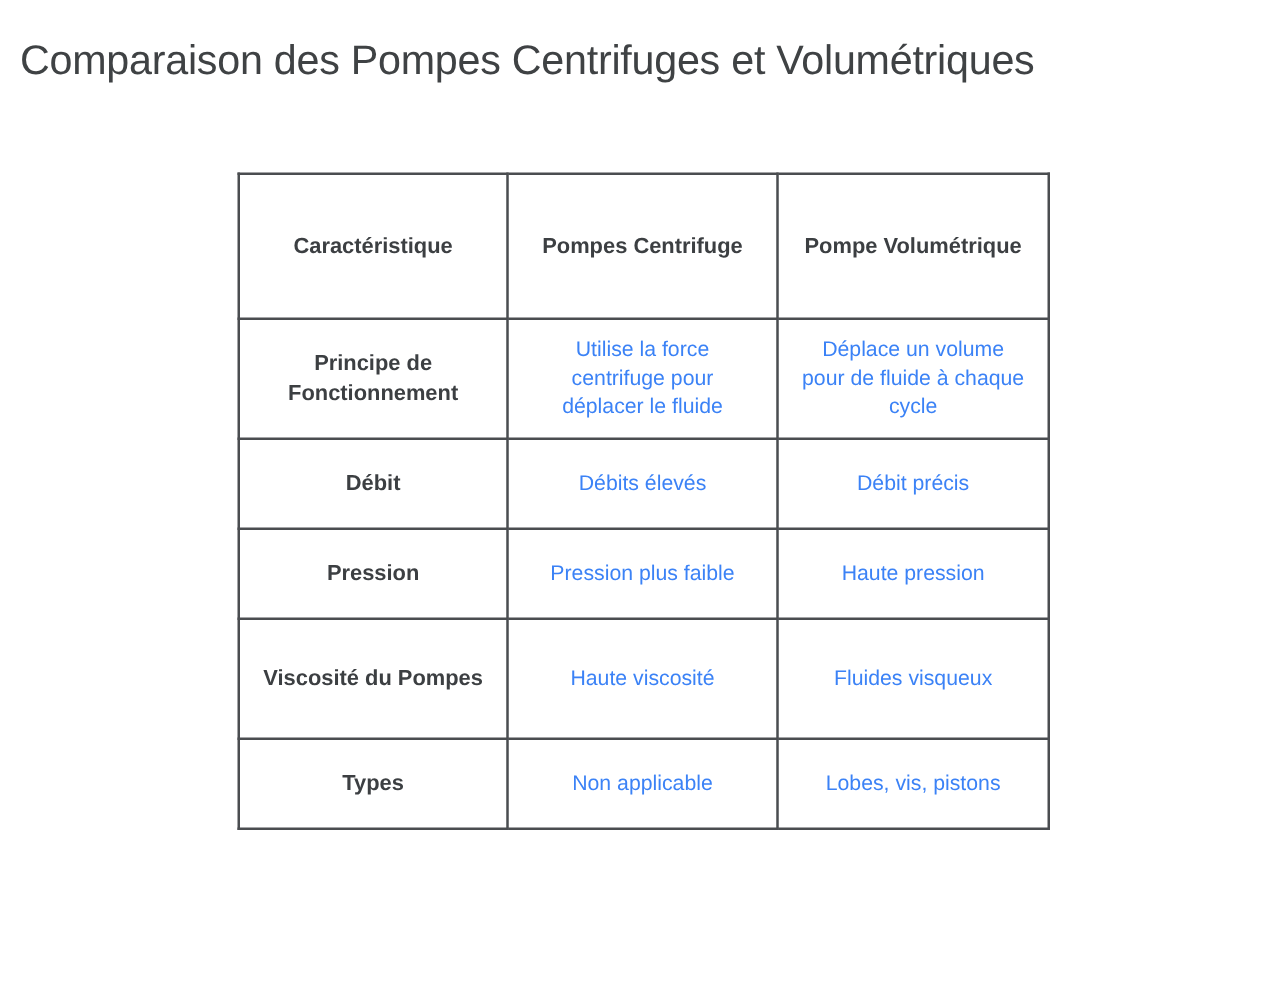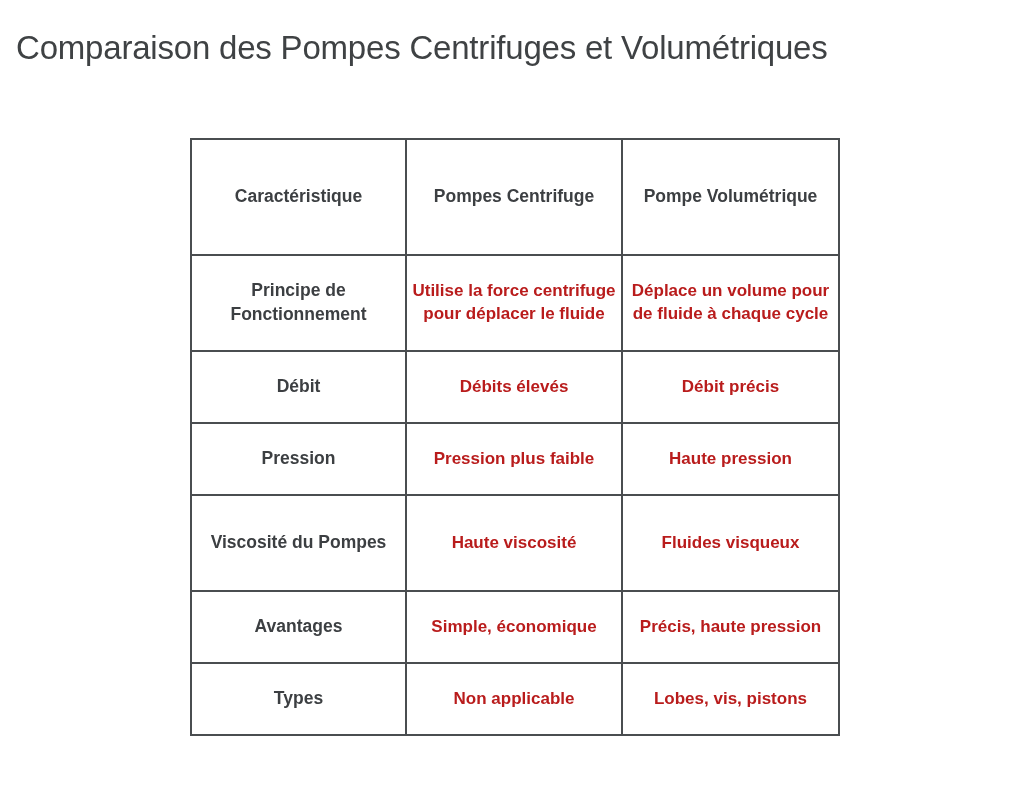--- a/index.html
+++ b/index.html
@@ -40,21 +40,21 @@
     width: 648px;
     table-layout: fixed;
     background: #ffffff;
   }
 
   table.comparison td,
   table.comparison th {
     border: 2px solid #4a4d50;
     text-align: center;
     vertical-align: middle;
-    padding: 10px 4px;
+    padding: 10px 16px;
     color: #44474a;
     font-size: 17px;
     line-height: 1.35;
   }
 
   table.comparison col.c-feature { width: 215px; }
   table.comparison col.c-centri  { width: 216px; }
   table.comparison col.c-volum   { width: 217px; }
 
   
@@ -66,22 +66,22 @@
   }
 
   
   table.comparison tbody td.feature-cell {
     font-weight: bold;
     font-size: 17.5px;
     color: #3c3f42;
   }
 
   table.comparison tbody td.value-cell {
-    font-weight: bold;
-    color: #b91c1c;
+    font-weight: normal;
+    color: #3b82f6;
   }
 
   table.comparison tbody tr { height: 72px; }
   table.comparison tbody tr.tall { height: 96px; }
 </style>
 </head>
 <body>
 
 <h1 class="page-title">Comparaison des Pompes Centrifuges et Volumétriques</h1>
 
@@ -114,24 +114,19 @@
         <td class="feature-cell">Pression</td>
         <td class="value-cell">Pression plus faible</td>
         <td class="value-cell">Haute pression</td>
       </tr>
       <tr class="tall">
         <td class="feature-cell">Viscosité du Pompes</td>
         <td class="value-cell">Haute viscosité</td>
         <td class="value-cell">Fluides visqueux</td>
       </tr>
       <tr>
-        <td class="feature-cell">Avantages</td>
-        <td class="value-cell">Simple, économique</td>
-        <td class="value-cell">Précis, haute pression</td>
-      </tr>
-      <tr>
         <td class="feature-cell">Types</td>
         <td class="value-cell">Non applicable</td>
         <td class="value-cell">Lobes, vis, pistons</td>
       </tr>
     </tbody>
   </table>
 </div>
 
 </body></html>

